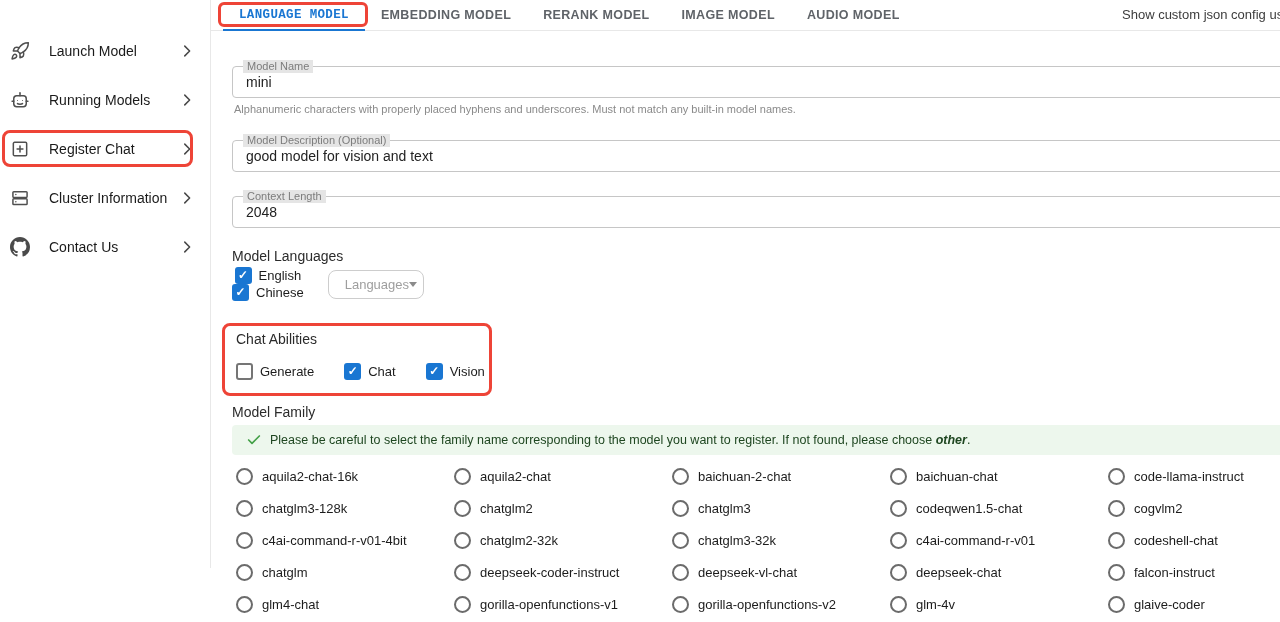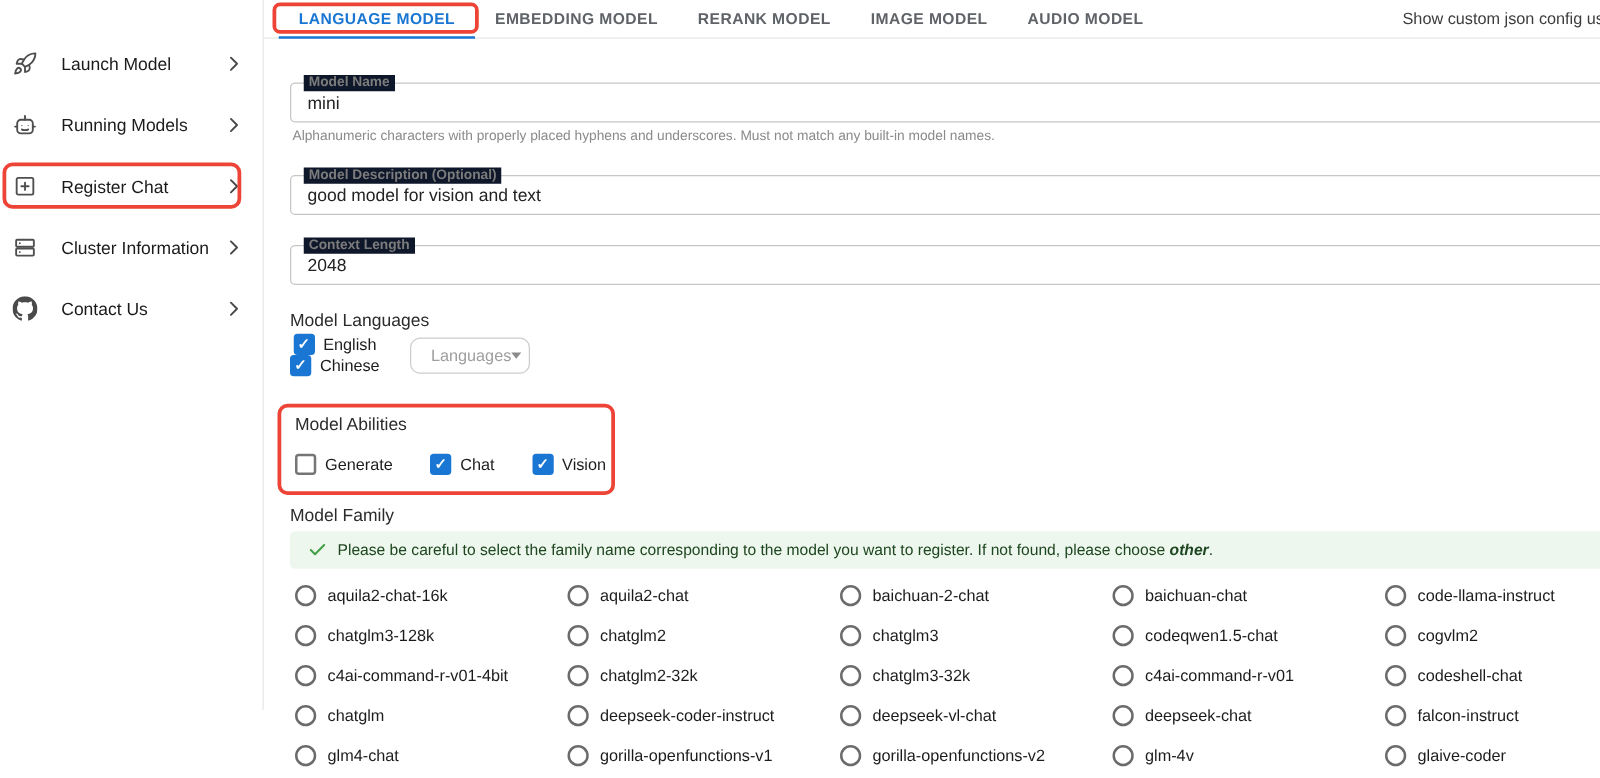--- a/index.html
+++ b/index.html
@@ -32,32 +32,32 @@
   .ann{position:absolute;border:3px solid var(--red);border-radius:8px;pointer-events:none;z-index:5;}
   .sidebar-item .ann{left:2px;right:17px;top:6px;bottom:6px;}
 
   
   .content{position:absolute;left:211px;top:0;width:1121px;height:622px;}
   .tabs-row{position:relative;height:31px;border-bottom:1px solid var(--div);
     display:flex;align-items:stretch;padding-left:12px;}
   .tabs{display:flex;}
   .tab{position:relative;display:flex;align-items:center;padding:0 16px;
     font-size:12.5px;font-weight:bold;letter-spacing:.35px;color:var(--sec);cursor:pointer;}
-  .tab.active{color:var(--blue);}
+  .tab.active{color:var(--blue);font-family:Liberation Mono, monospace;}
   .tab.active::before{content:"";position:absolute;left:0;right:0;bottom:-1px;height:2px;background:var(--blue);}
   .tab .ann{left:-5px;right:-3px;top:2px;bottom:3px;border-radius:6px;}
   .json-link{position:absolute;left:911px;top:7px;font-size:13px;color:#3c3c3c;white-space:nowrap;cursor:pointer;}
 
   .form-area{padding-left:21px;}
 
   
   .ofield{position:relative;width:1100px;height:32px;border:1px solid var(--border);
     border-radius:4px;background:#fff;}
-  .flabel{position:absolute;top:-7px;left:10px;padding:0 4px;background:#0f172a;
-    font-size:11px;color:#7c7c7c;line-height:13px;font-weight:bold;}
+  .flabel{position:absolute;top:-7px;left:10px;padding:0 4px;background:#e5e5e5;
+    font-size:11px;color:#7c7c7c;line-height:13px;}
   .fvalue{line-height:30px;padding-left:13px;font-size:14px;color:#222;}
   .helper{margin:5px 0 0 2px;font-size:11px;color:var(--muted);}
 
   .mt-name{margin-top:35px;}
   .mt-desc{margin-top:25px;}
   .mt-ctx{margin-top:24px;}
 
   .section-label{font-size:14px;color:#2b2b2b;height:17px;line-height:17px;}
   .lbl-langs{margin-top:20px;}
   .cb-row{display:flex;align-items:center;height:30px;}
@@ -222,21 +222,21 @@
     <span class="cb-label">Chinese</span>
   </label>
           </span>
         <div class="dropdown">
           <span class="dropdown-text">Languages</span>
           <span class="caret"></span>
         </div>
       </div>
 
       <div class="abilities-wrap">
-        <div class="section-label">Model Abilities</div>
+        <div class="section-label">Chat Abilities</div>
         <div class="cb-row" id="abilityChecks" style="margin-top:8px;">
             <label class="cb-item">
     <span class="cb"></span>
     <span class="cb-label">Generate</span>
   </label>
             <label class="cb-item">
     <span class="cb checked"></span>
     <span class="cb-label">Chat</span>
   </label>
             <label class="cb-item">

